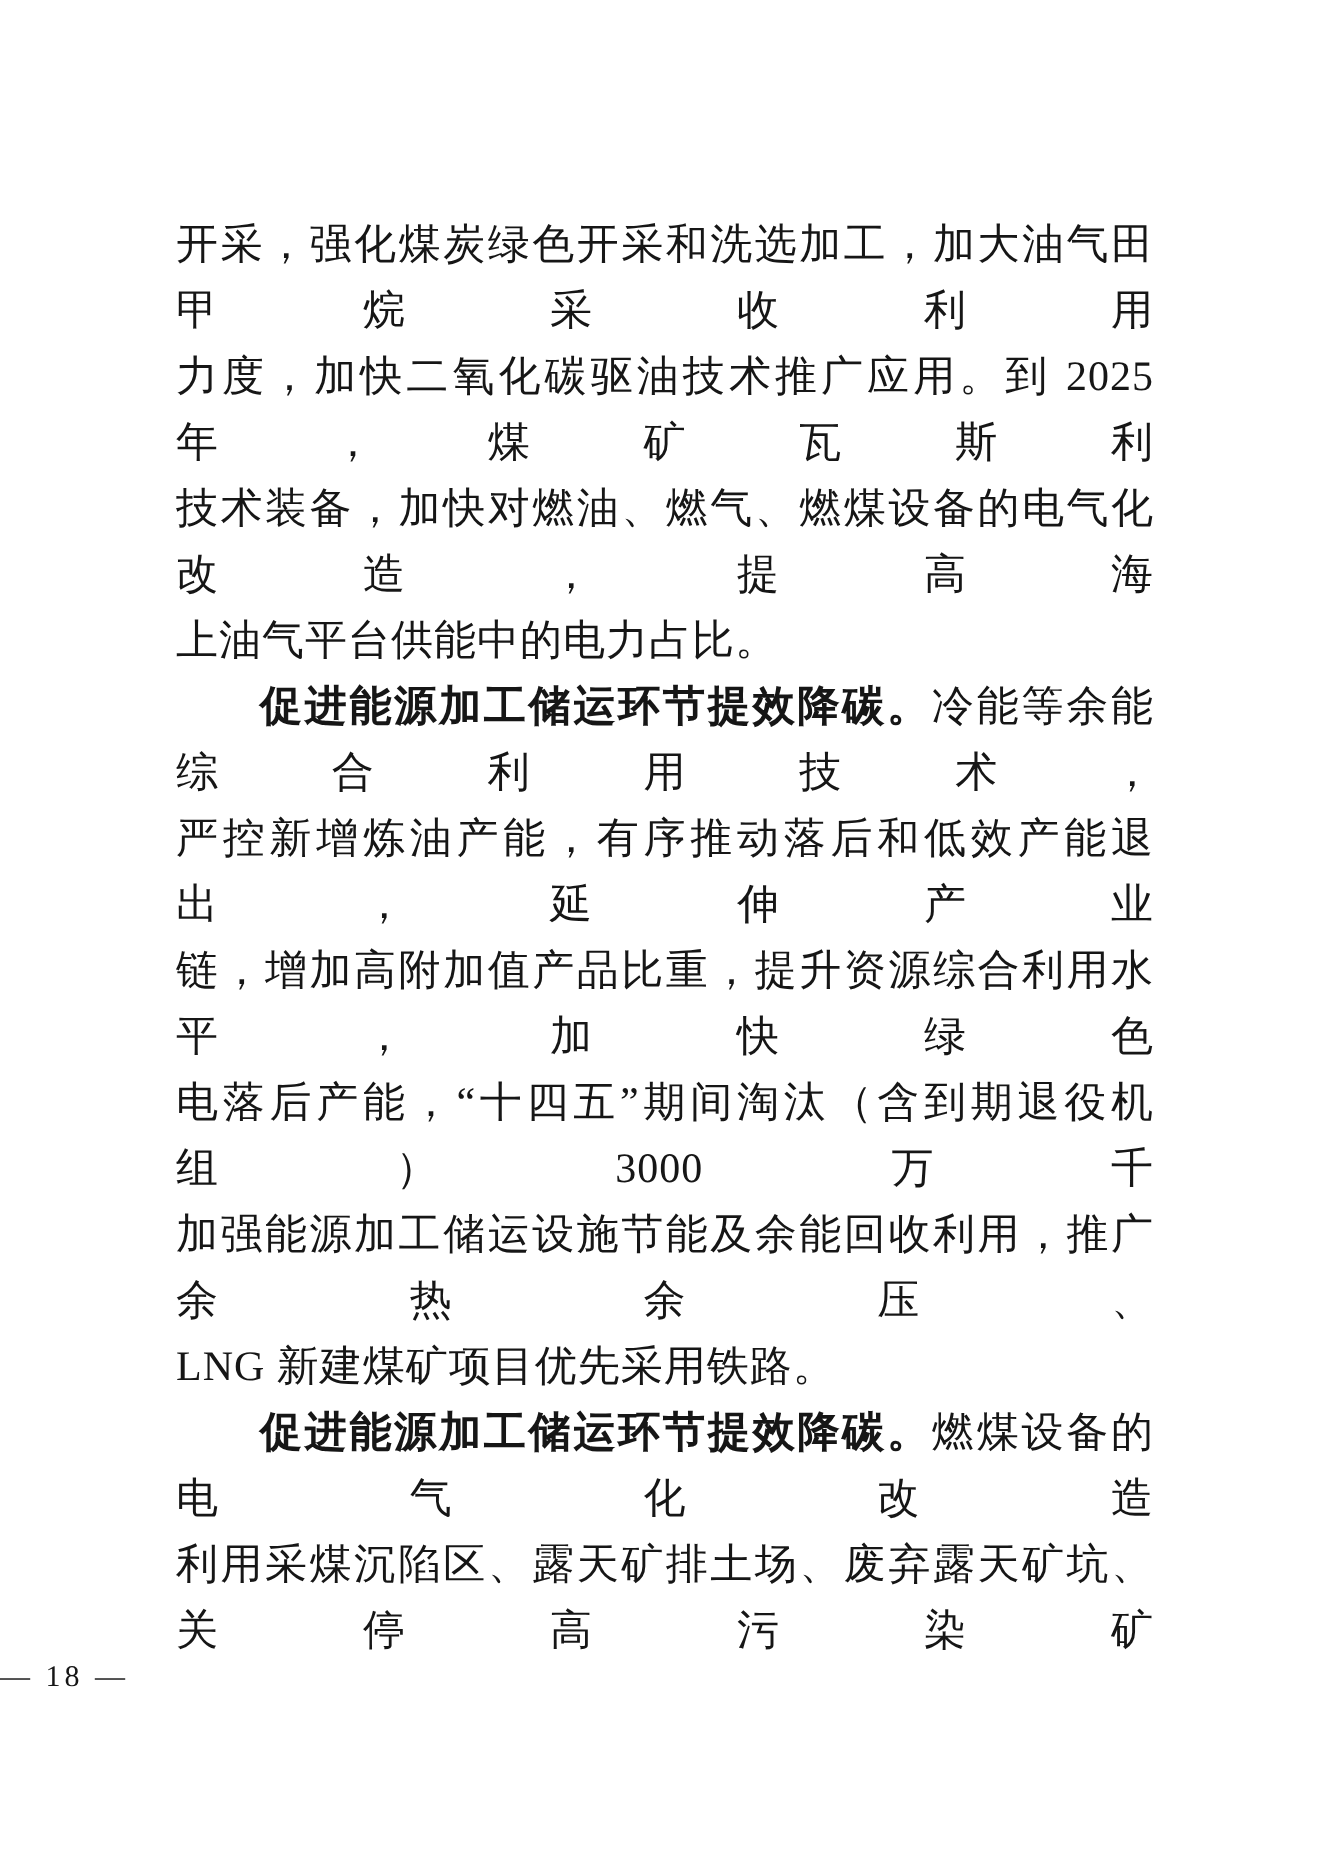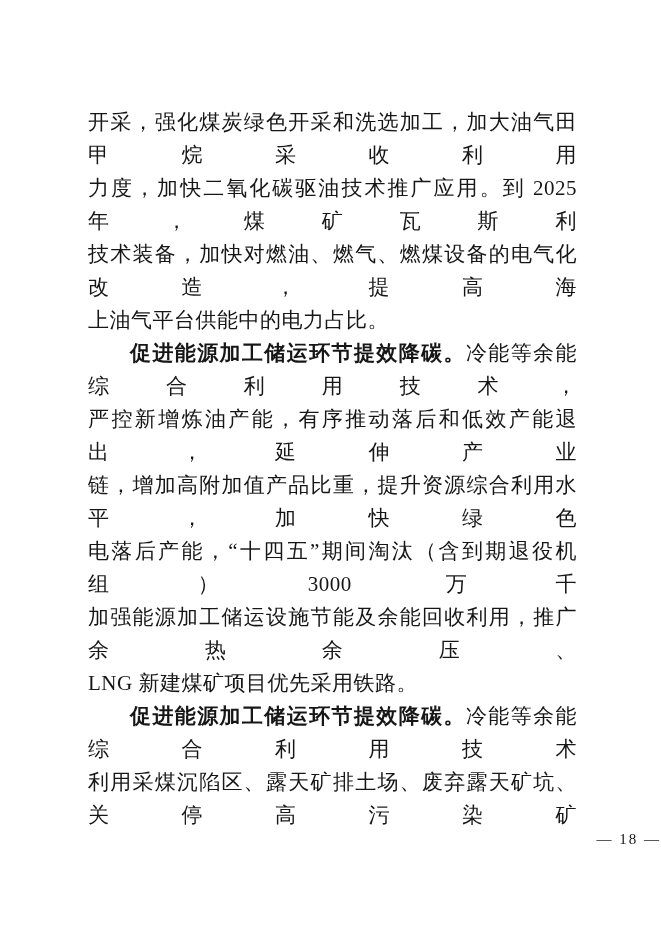--- a/index.html
+++ b/index.html
@@ -39,21 +39,21 @@
   .line.indent {
     text-indent: 2em;
   }
   .seg { font-weight: normal; }
   .seg.bold { font-weight: 700; }
   .footer {
     position: absolute;
     left: 0;
     top: 831px;
     width: 661px;
-    text-align: right;
+    text-align: left;
     font-size: 15px;
     letter-spacing: 2px;
     color: #161616;
     font-family: Liberation Serif, serif;
   }
 </style>
 </head>
 <body>
 
 <div class="page">
@@ -66,21 +66,21 @@
       </div>
       <div class="block body">
         <div class="line indent"><span class="seg bold">促进能源加工储运环节提效降碳。</span><span class="seg">冷能等余能综合利用技术，</span></div>
         <div class="line"><span class="seg">严控新增炼油产能，有序推动落后和低效产能退出，延伸产业</span></div>
         <div class="line"><span class="seg">链，增加高附加值产品比重，提升资源综合利用水平，加快绿色</span></div>
         <div class="line"><span class="seg">电落后产能，“十四五”期间淘汰（含到期退役机组）3000 万千</span></div>
         <div class="line"><span class="seg">加强能源加工储运设施节能及余能回收利用，推广余热余压、</span></div>
         <div class="line last"><span class="seg">LNG 新建煤矿项目优先采用铁路。</span></div>
       </div>
       <div class="block body">
-        <div class="line indent"><span class="seg bold">促进能源加工储运环节提效降碳。</span><span class="seg">冷能等余能综合利用技术</span></div>
+        <div class="line indent"><span class="seg bold">促进能源加工储运环节提效降碳。</span><span class="seg">燃煤设备的电气化改造</span></div>
         <div class="line"><span class="seg">利用采煤沉陷区、露天矿排土场、废弃露天矿坑、关停高污染矿</span></div>
         <div class="line"></div>
       </div>
     </div>
   <div class="footer">
     <span>— 18 —</span>
   </div>
 </div>
 
 </body></html>

